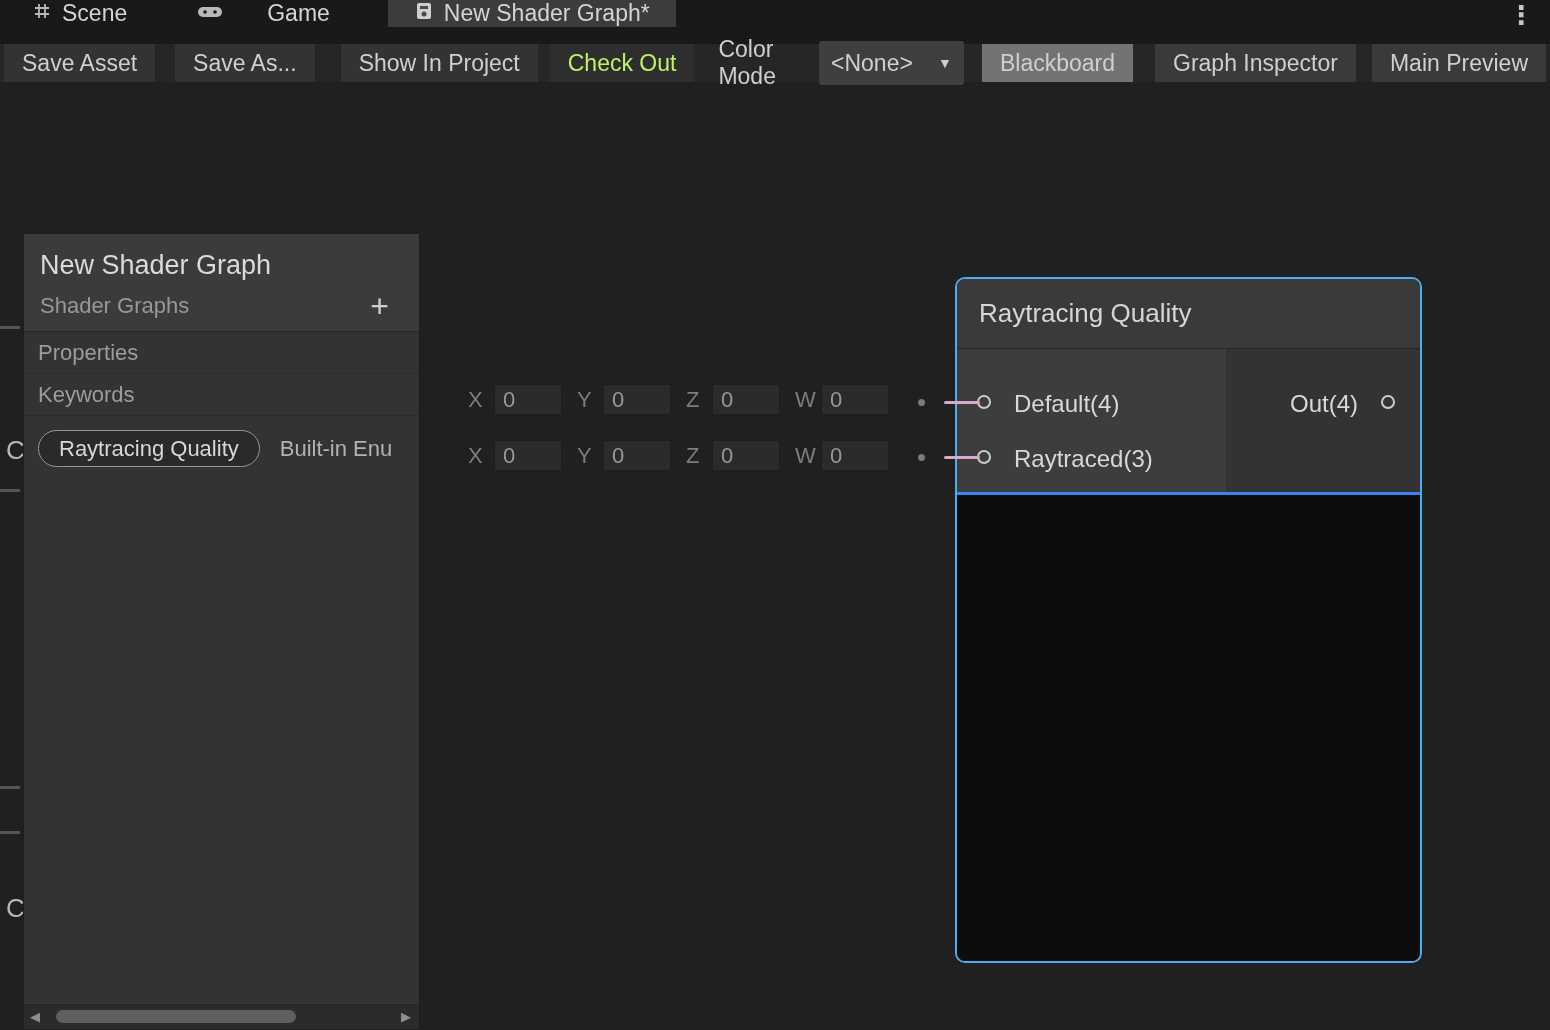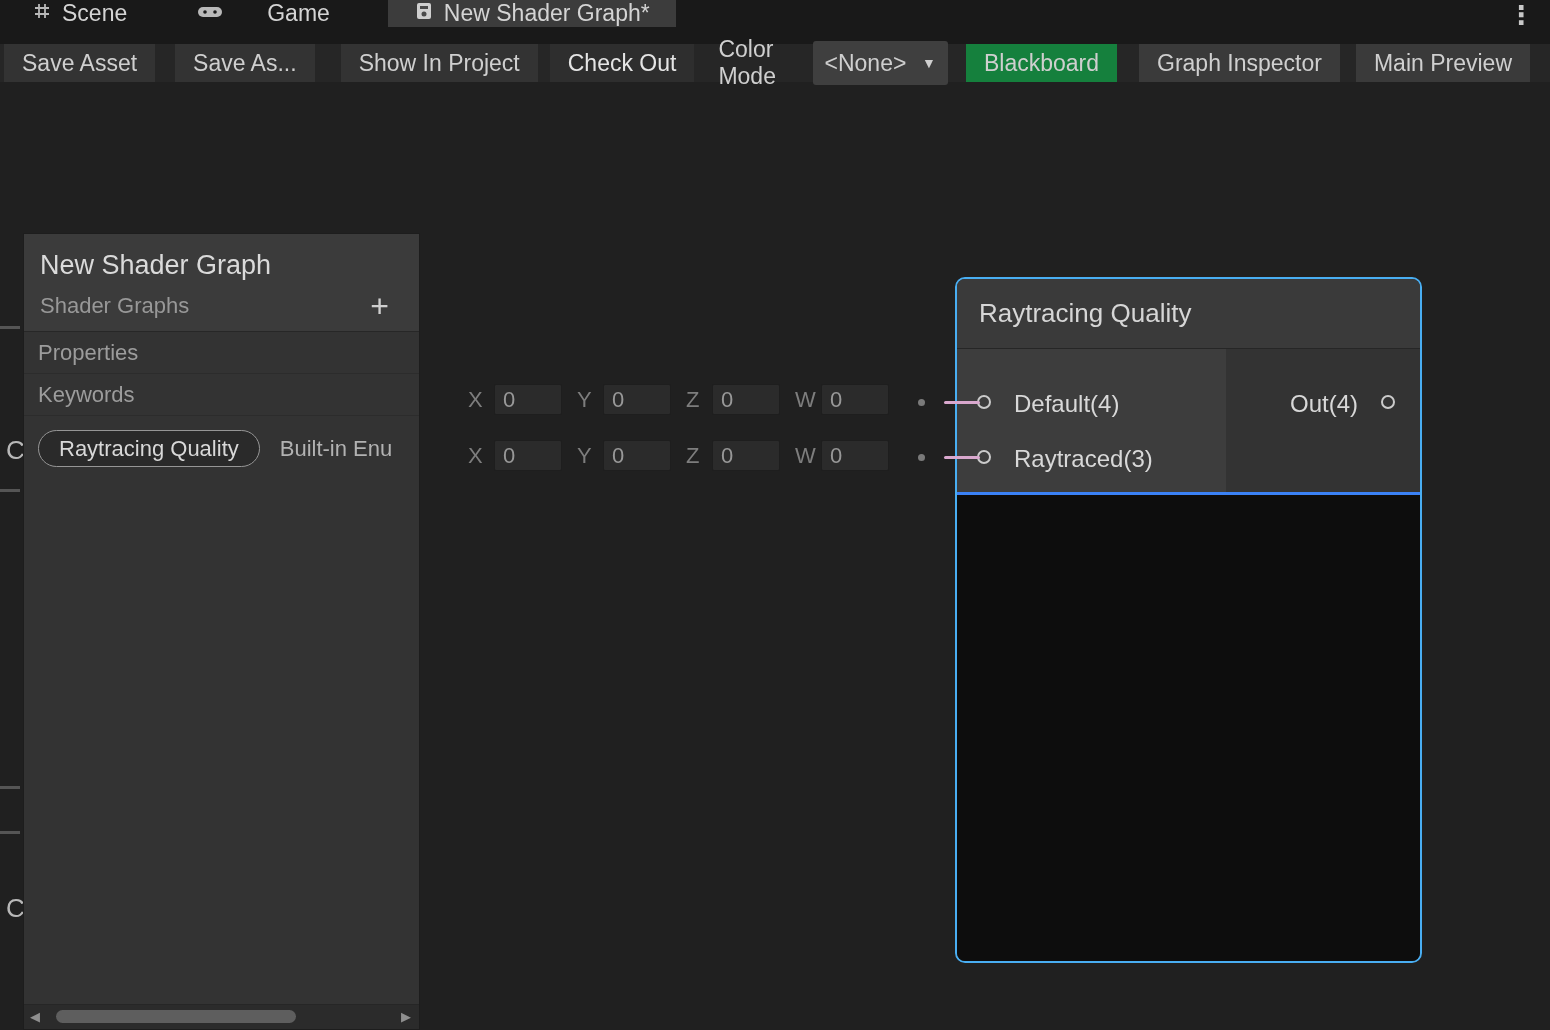--- a/index.html
+++ b/index.html
@@ -19,29 +19,29 @@
   .menu-dots { margin-left:auto; padding:0 16px; display:flex; align-items:center;
                color:#c8c8c8; font-size:26px; font-weight:bold; }
 
   
   .toolbar { position:absolute; top:44px; left:0; right:0; height:38px; background:#262626;
              display:flex; align-items:stretch; font-size:23px; color:#cfcfcf; z-index:10; }
   .tbtn { display:flex; align-items:center; padding:0 18px; background:#333; white-space:nowrap; }
   .tbtn.b-save { margin-left:4px; }
   .tbtn.b-saveas { margin-left:20px; }
   .tbtn.b-show { margin-left:26px; }
-  .tbtn.b-check { margin-left:12px; background:#2e2e2e; color:#e5e5e5; }
+  .tbtn.b-check { margin-left:12px; background:#2e2e2e; color:#bef264; }
   .tlabel { display:flex; align-items:center; margin-left:18px; padding:0 6px; background:transparent; }
   .dropdown { margin-left:12px; width:198px; background:#3f3f3f; border-radius:3px;
               display:flex; align-items:center; justify-content:space-between; padding:0 12px;
               align-self:center; height:44px; }
   .dropdown .arrow { font-size:14px; color:#cfcfcf; }
-  .tbtn.b-blackboard { margin-left:18px; background:#15803d; }
+  .tbtn.b-blackboard { margin-left:18px; background:#737373; }
   .tbtn.b-inspector { margin-left:22px; background:#3a3a3a; }
-  .tbtn.b-preview { margin-left:16px; margin-right:20px; background:#3a3a3a; }
+  .tbtn.b-preview { margin-left:16px; margin-right:4px; background:#3a3a3a; }
 
   
   .frag-label { position:absolute; font-size:26px; color:#b8b8b8; z-index:1; }
   .frag-line { position:absolute; left:0; width:20px; height:3px; background:#555; z-index:1; }
 
   
   .vrow { position:absolute; display:flex; align-items:center; z-index:2; }
   .vfield { display:flex; align-items:center; margin-right:15px; }
   .vlabel { width:26px; font-size:22px; color:#7d7d7d; }
   .vbox { width:68px; height:31px; background:#2b2b2b; border:1px solid #1e1e1e; border-radius:2px;

